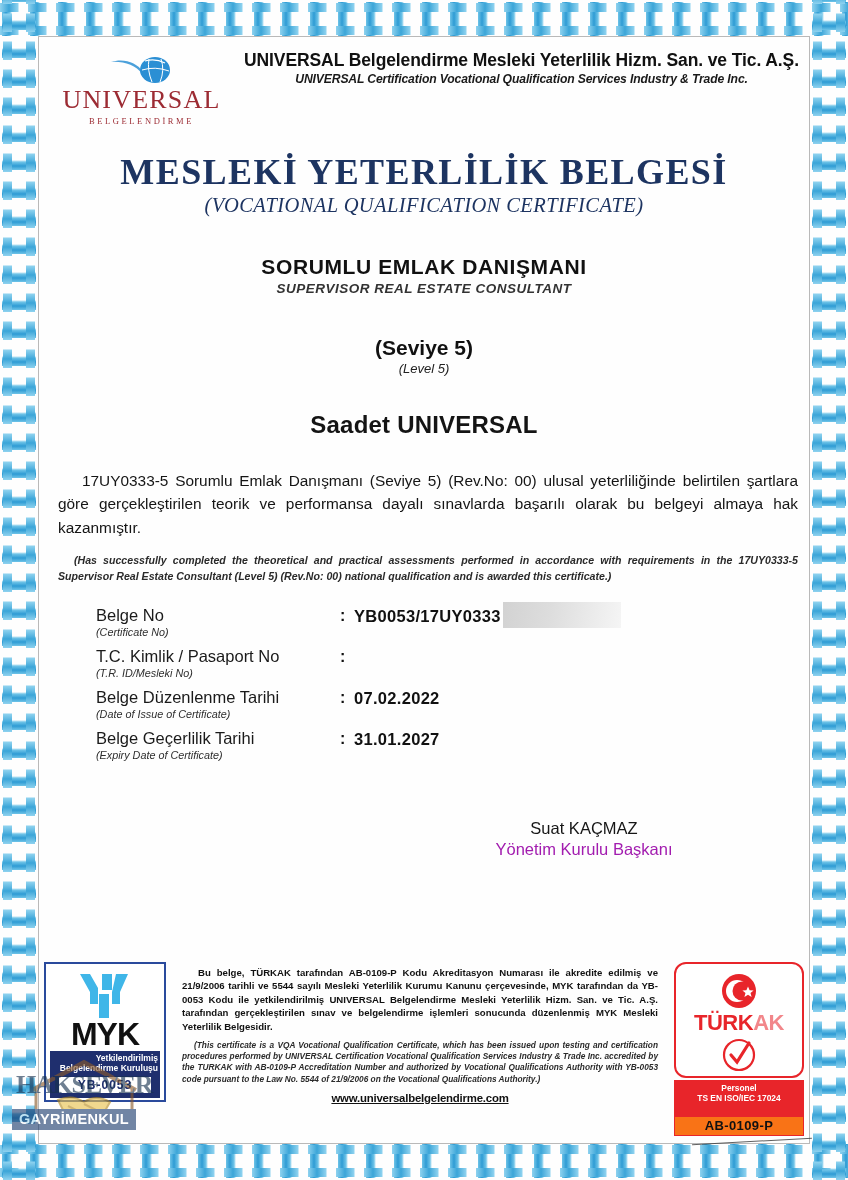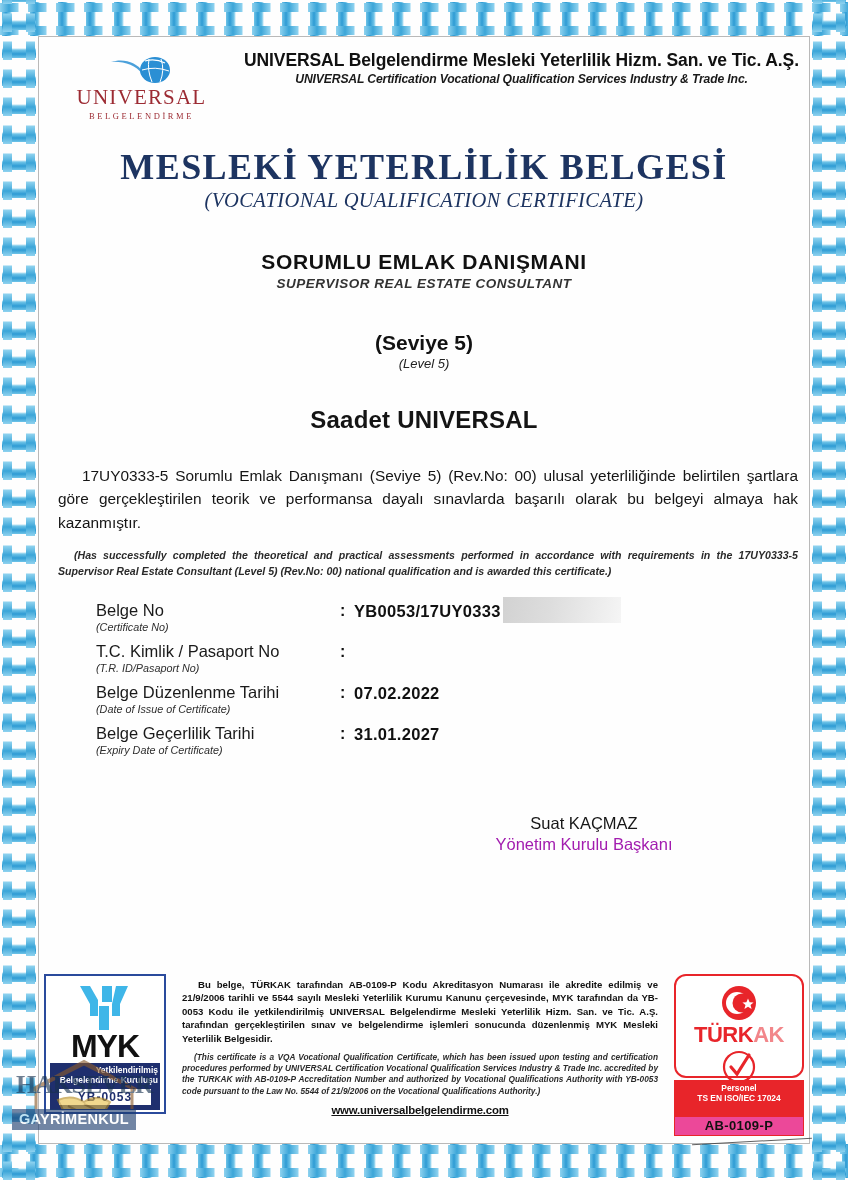--- a/index.html
+++ b/index.html
@@ -116,21 +116,21 @@
     text-align: center;
     padding-top: 10px;
   }
   .globe {
     width: 90px; height: 30px;
     margin: 0 auto 1px auto;
     position: relative;
   }
   .brand-name {
     font-family: "Liberation Serif", serif;
-    font-size: 21px;
+    font-size: 26px;
     letter-spacing: 1.2px;
     color: #9c2b33;
     line-height: 1;
   }
   .brand-sub {
     font-family: "Liberation Serif", serif;
     font-size: 8.5px;
     letter-spacing: 2.6px;
     color: #9c2b33;
     margin-top: 3px;
@@ -402,21 +402,21 @@
   .turkak-logo {
     flex: 0 0 130px;
     width: 130px;
   }
   .turkak-box {
     border: 2.5px solid #e8252a;
     border-radius: 12px;
     background: #fff;
     padding: 7px 4px 5px 4px;
     text-align: center;
-    height: 104px;
+    height: 116px;
   }
   .turkak-crescent {
     width: 40px; height: 40px;
     margin: 0 auto 1px auto;
     position: relative;
   }
   .turkak-word {
     font-size: 22px;
     font-weight: bold;
     letter-spacing: -0.5px;
@@ -435,21 +435,21 @@
     color: #fff;
     font-size: 8.4px;
     font-weight: bold;
     line-height: 1.22;
     padding: 3px 1px 13px 1px;
     margin-top: 2px;
     text-align: center;
   }
   .turkak-code {
     border: 1.5px solid #e8252a;
-    background: #ec4899;
+    background: #f97316;
     color: #111;
     font-size: 13px;
     font-weight: bold;
     letter-spacing: 0.4px;
     text-align: center;
     padding: 1px 0 2px 0;
   }
 
   
   .watermark {
@@ -570,21 +570,21 @@
         <div class="field-colon">:</div>
         <div class="field-value">
           <span>YB0053/17UY0333</span>
           <span class="redaction"></span>
         </div>
       </div>
 
       <div class="field-row">
         <div class="field-labels">
           <div class="field-label-tr">T.C. Kimlik / Pasaport No</div>
-          <div class="field-label-en">(T.R. ID/Pasaport No)</div>
+          <div class="field-label-en">(T.R. ID/Mesleki No)</div>
         </div>
         <div class="field-colon">:</div>
         <div class="field-value"></div>
       </div>
 
       <div class="field-row">
         <div class="field-labels">
           <div class="field-label-tr">Belge Düzenlenme Tarihi</div>
           <div class="field-label-en">(Date of Issue of Certificate)</div>
         </div>

